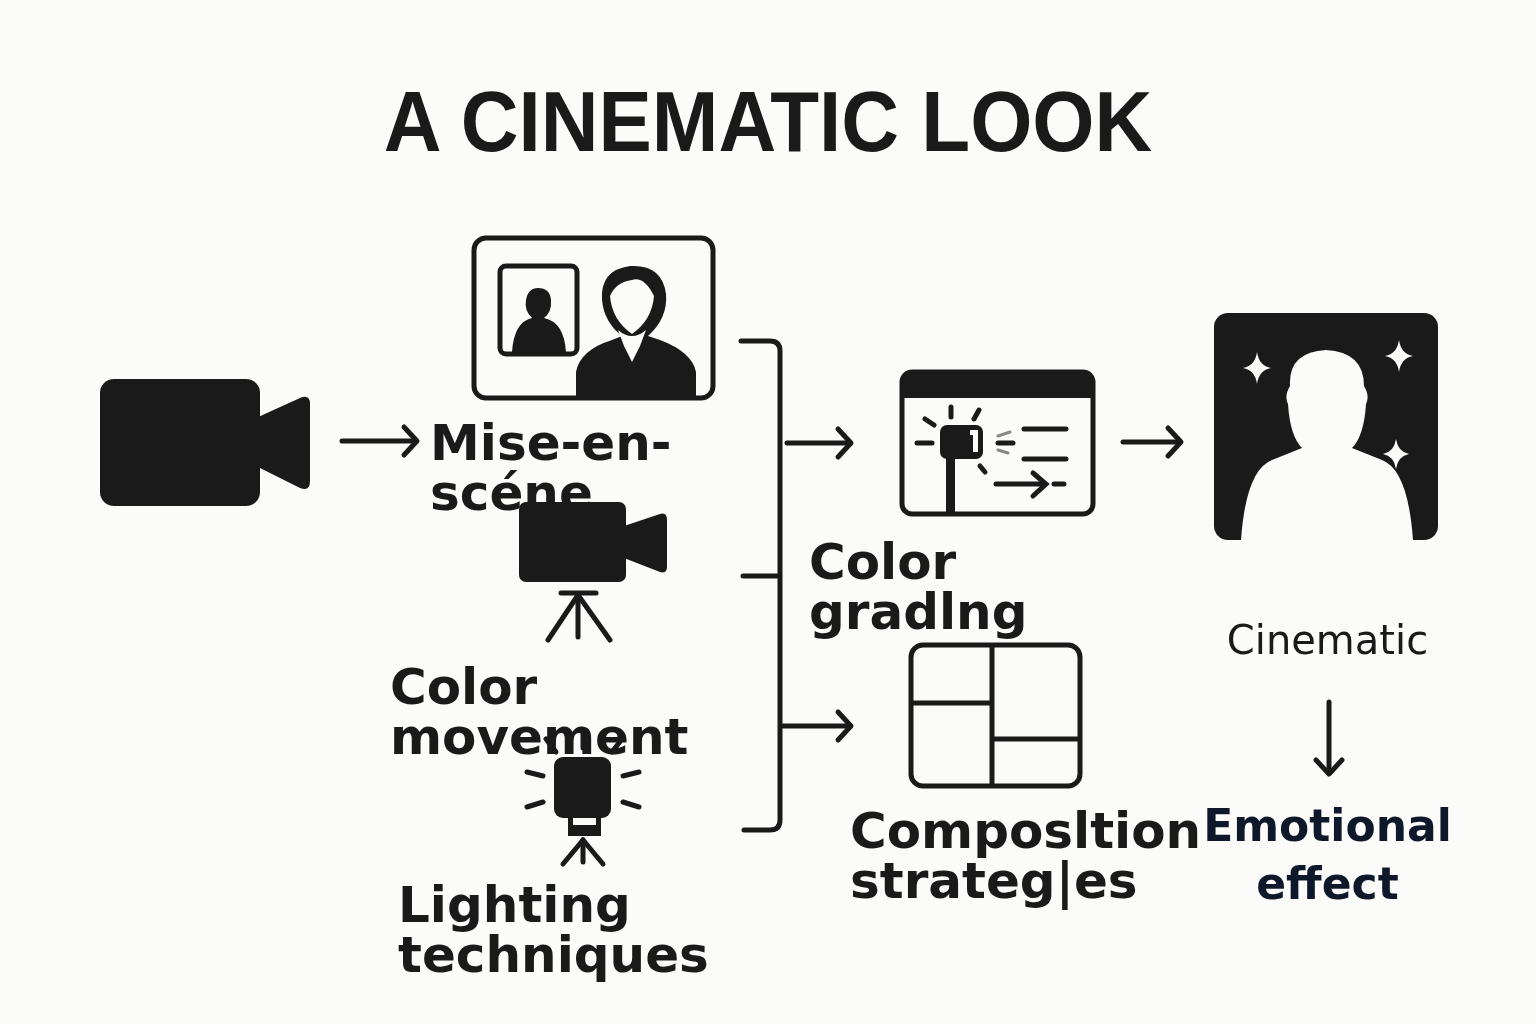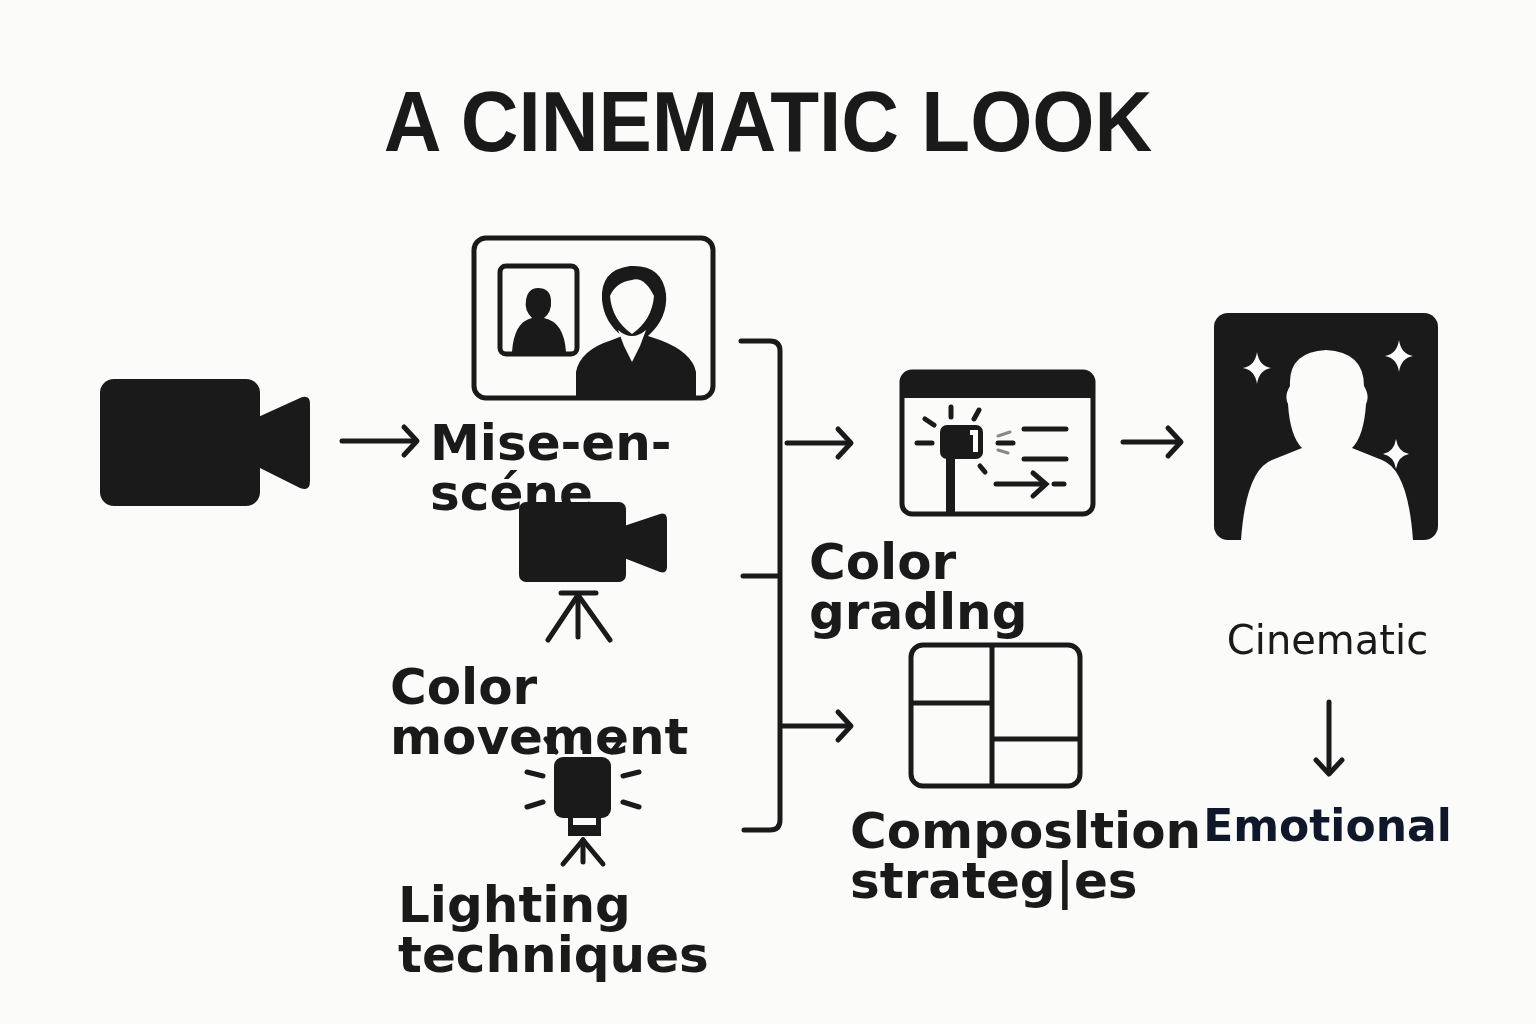--- a/index.html
+++ b/index.html
@@ -158,13 +158,14 @@
   <div>Composltion</div>
   <div>strateg|es</div>
 </div>
 
 <div class="abs label" style="left:1195px; top:563px; width:265px;margin-top:48px;">
   <div>Cinematic</div>
 </div>
 
 <div class="abs accent" style="left:1190px; top:797px; width:275px;">
   <div>Emotional</div>
+  <div>effect</div>
 </div>
 
 </body></html>

